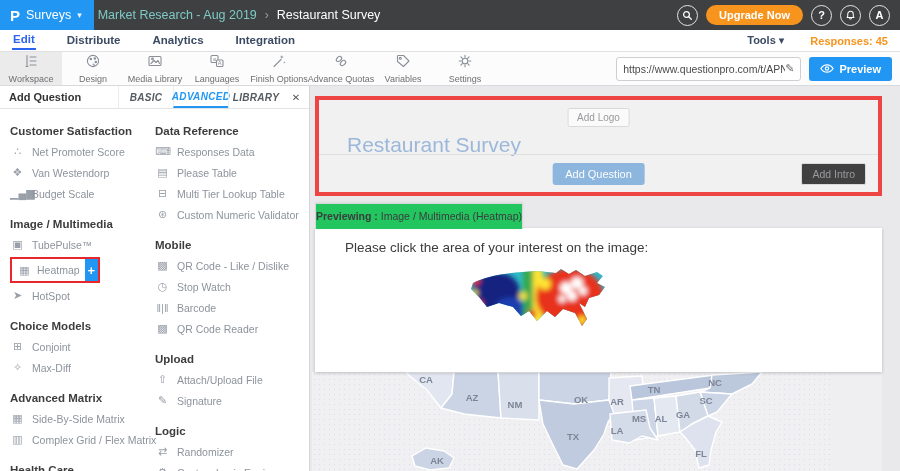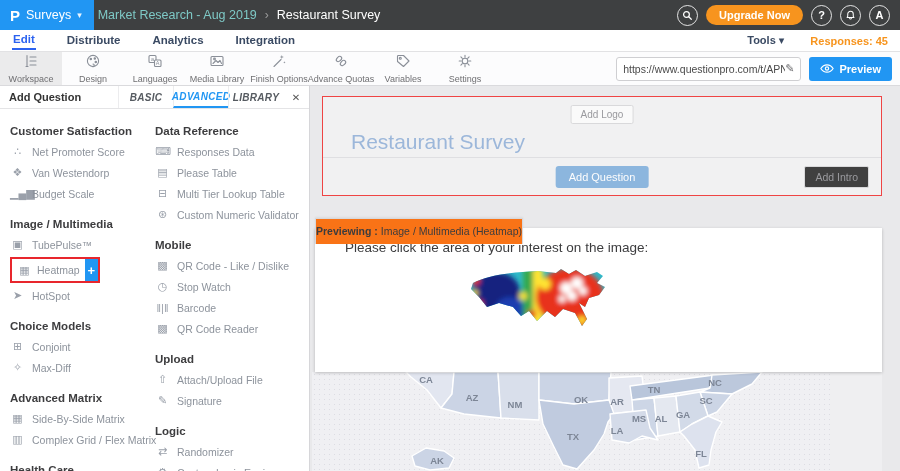--- a/index.html
+++ b/index.html
@@ -70,32 +70,32 @@
   .q-item { display:flex; align-items:center; gap:7px; height:21px; cursor:pointer; }
   .q-icon { width:15px; font-size:11px; color:#9aa0aa; text-align:center; flex:none; }
   .q-label { font-size:10.5px; color:#8d939c; white-space:nowrap; }
   .q-item.highlight { border:2px solid #e8262d; background:#fff; height:26px; width:90px;
     padding-left:5px; gap:5px; margin:2px 0; }
   .plus-btn { margin-left:auto; background:#2196f3; color:#fff; width:21px; height:22px;
     display:flex; align-items:center; justify-content:center; font-size:13px; font-weight:bold; cursor:pointer; }
 
   
   .main { position:absolute; top:86px; left:310px; right:0; bottom:0; background:#e9e9eb; }
-  .survey-card { position:absolute; left:12px; right:18px; top:10px; height:100px;
-    background:#f1f1f2; border:1px solid #ef4444; }
+  .survey-card { position:absolute; left:5px; right:18px; top:10px; height:100px;
+    background:#f1f1f2; border:4px solid #ef4444; }
   .add-logo { position:absolute; left:50%; transform:translateX(-50%); top:8px; background:#fafafa;
     border:1px solid #d9d9db; color:#9a9a9e; font-size:10px; padding:3px 9px; border-radius:2px; cursor:pointer; }
   .survey-title { position:absolute; left:28px; top:33px; font-size:21px; color:#9cb7da; }
   .survey-foot { position:absolute; left:0; right:0; bottom:0; height:38px; border-top:1px solid #dfdfe2; }
   .add-q { position:absolute; left:50%; transform:translateX(-50%); top:8px; background:#8cb6de;
     color:#fdfdfd; border:none; border-radius:3px; font-size:11px; padding:5px 13px; cursor:pointer; }
   .add-intro { position:absolute; right:12px; top:8px; background:#404040; border:1px solid #d9d9db;
     color:#9a9a9e; font-size:10.5px; padding:4px 10px; border-radius:2px; cursor:pointer; }
 
-  .preview-tab { position:absolute; left:5px; top:132px; height:26px; background:#f97316;
+  .preview-tab { position:absolute; left:5px; top:117px; height:26px; background:#22c55e;
     border:1px solid #d8d8db; border-bottom:none; box-shadow:0 -1px 2px rgba(0,0,0,.06);
     font-size:10.5px; color:#3c3c3e; padding:6px 0 0; z-index:3; white-space:nowrap; }
   .preview-tab b { font-weight:bold; }
   .preview-card { position:absolute; left:5px; right:18px; top:142px; height:144px; background:#fff;
     box-shadow:0 1px 3px rgba(0,0,0,.22); z-index:2; }
   .question-text { position:absolute; left:30px; top:12px; font-size:13.5px; color:#3c3c3e; }
   .heatmap-wrap { position:absolute; left:150px; top:40px; }
 
   .map-band { position:absolute; left:2px; right:18px; top:286px; bottom:0; background-color:#f0f0f3;
     background-image:radial-gradient(#dddde3 .8px, transparent .9px); background-size:5px 5px; }
@@ -172,37 +172,37 @@
                 <circle cx="9.8" cy="5.5" r="0.7" fill="#8a8f98"></circle>
                 <circle cx="10.8" cy="9" r="0.7" fill="#8a8f98"></circle>
                 <path d="M8 13.6c1.8-.2 1.6-2.4 0-2.6"></path>
               </g>
             </svg></span>
           <span class="tb-label">Design</span>
         </div>
         <div class="tb-item">
           <span><svg viewBox="0 0 16 16" width="16" height="16">
               <g stroke="#8a8f98" fill="none" stroke-width="1.1" stroke-linecap="round" stroke-linejoin="round">
+                <rect x="2" y="3.5" width="12" height="9" rx="1"></rect>
+                <path d="M4 10.5l3-3 2 2 2-2 1.5 3"></path>
+                <circle cx="5.5" cy="6" r="0.9"></circle>
+              </g>
+            </svg></span>
+          <span class="tb-label">Media Library</span>
+        </div>
+        <div class="tb-item">
+          <span><svg viewBox="0 0 16 16" width="16" height="16">
+              <g stroke="#8a8f98" fill="none" stroke-width="1.1" stroke-linecap="round" stroke-linejoin="round">
                 <rect x="2" y="2.5" width="7" height="7" rx="1"></rect>
                 <text x="5.5" y="7.8" font-size="5.5" text-anchor="middle" fill="#8a8f98" stroke="none">a</text>
                 <rect x="7.5" y="7" width="6.5" height="6.5" rx="1" fill="#fcfcfd"></rect>
                 <text x="10.7" y="12.2" font-size="5.5" text-anchor="middle" fill="#8a8f98" stroke="none">A</text>
               </g>
             </svg></span>
           <span class="tb-label">Languages</span>
-        </div>
-        <div class="tb-item">
-          <span><svg viewBox="0 0 16 16" width="16" height="16">
-              <g stroke="#8a8f98" fill="none" stroke-width="1.1" stroke-linecap="round" stroke-linejoin="round">
-                <rect x="2" y="3.5" width="12" height="9" rx="1"></rect>
-                <path d="M4 10.5l3-3 2 2 2-2 1.5 3"></path>
-                <circle cx="5.5" cy="6" r="0.9"></circle>
-              </g>
-            </svg></span>
-          <span class="tb-label">Media Library</span>
         </div>
         <div class="tb-item">
           <span><svg viewBox="0 0 16 16" width="16" height="16">
               <g stroke="#8a8f98" fill="none" stroke-width="1.1" stroke-linecap="round" stroke-linejoin="round">
                 <path d="M3 13.5L10 6.5"></path>
                 <path d="M10.8 2l.5 1.6 1.6.5-1.6.5-.5 1.6-.5-1.6-1.6-.5 1.6-.5z" fill="#8a8f98" stroke="none"></path>
                 <path d="M13.4 8.2l.3.9.9.3-.9.3-.3.9-.3-.9-.9-.3.9-.3z" fill="#8a8f98" stroke="none"></path>
               </g>
             </svg></span>
           <span class="tb-label">Finish Options</span>

